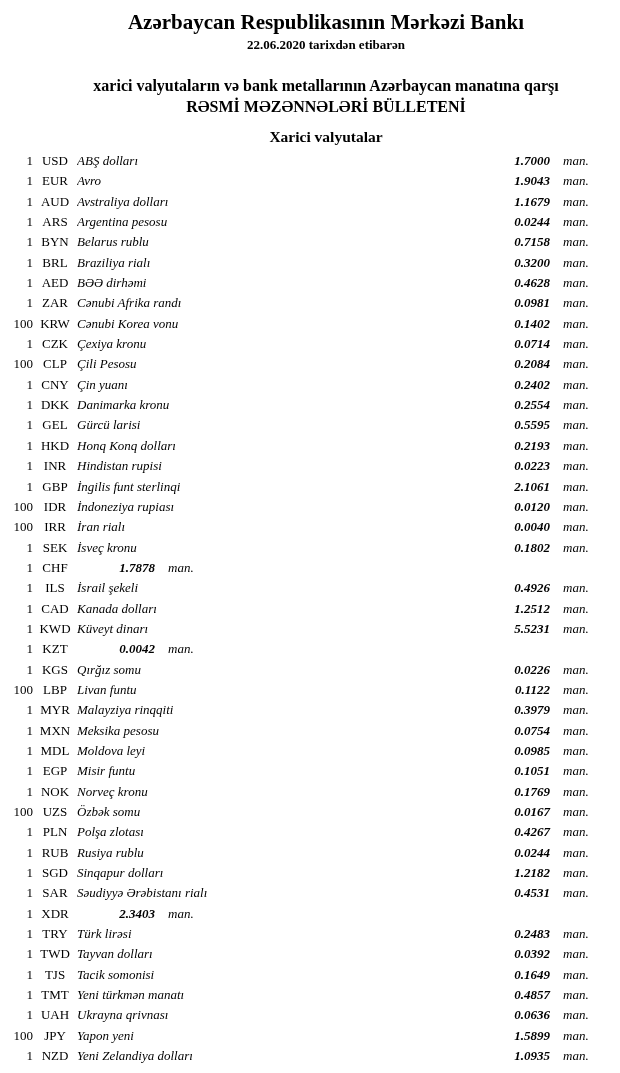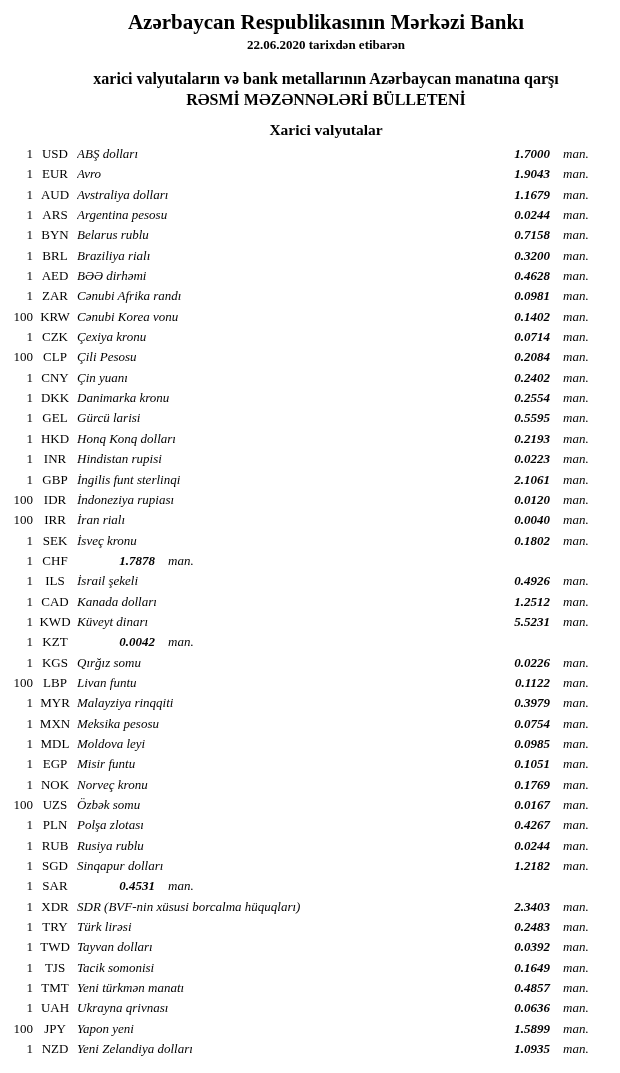--- a/index.html
+++ b/index.html
@@ -6,21 +6,21 @@
   body{
     width:620px;height:1073px;
     background:#ffffff;color:#000000;
     font-family:"Liberation Serif","DejaVu Serif",serif;
     -webkit-font-smoothing:antialiased;
   }
   .page{position:relative;width:620px;height:1073px;overflow:hidden;background:#ffffff;}
   .hdr{padding-left:32px;text-align:center;}
   .t1{margin-top:9px;font-size:21px;font-weight:bold;line-height:26px;}
   .t2{font-size:13px;font-weight:bold;line-height:20px;}
-  .t3{margin-top:13px;font-size:16px;font-weight:bold;line-height:22px;}
+  .t3{margin-top:20px;font-size:16px;font-weight:bold;line-height:22px;}
   .t4{font-size:16px;font-weight:bold;line-height:20px;}
   .section{padding-left:32px;text-align:center;font-size:15.5px;font-weight:bold;line-height:20px;margin-top:10px;}
   .rates{margin-top:4px;}
   .row{display:flex;line-height:20.35px;font-size:13px;white-space:nowrap;}
   .qty{width:33px;text-align:right;flex:none;}
   .code{width:44px;text-align:center;flex:none;}
   .name{flex:1;overflow:hidden;font-style:italic;}
   .rate{width:78px;text-align:right;font-weight:bold;font-style:italic;flex:none;}
   .unit{width:70px;padding-left:13px;box-sizing:border-box;flex:none;font-style:italic;}
 </style>
@@ -320,28 +320,28 @@
     <span class="qty">1</span>
     <span class="code">SGD</span>
     <span class="name">Sinqapur dolları</span>
     <span class="rate">1.2182</span>
     <span class="unit">man.</span>
   </div>
 
   <div class="row">
     <span class="qty">1</span>
     <span class="code">SAR</span>
+    <span class="name">Səudiyyə Ərəbistanı rialı</span>
     <span class="rate">0.4531</span>
     <span class="unit">man.</span>
   </div>
 
   <div class="row">
     <span class="qty">1</span>
     <span class="code">XDR</span>
-    <span class="name">SDR (BVF-nin xüsusi borcalma hüquqları)</span>
     <span class="rate">2.3403</span>
     <span class="unit">man.</span>
   </div>
 
   <div class="row">
     <span class="qty">1</span>
     <span class="code">TRY</span>
     <span class="name">Türk lirəsi</span>
     <span class="rate">0.2483</span>
     <span class="unit">man.</span>

